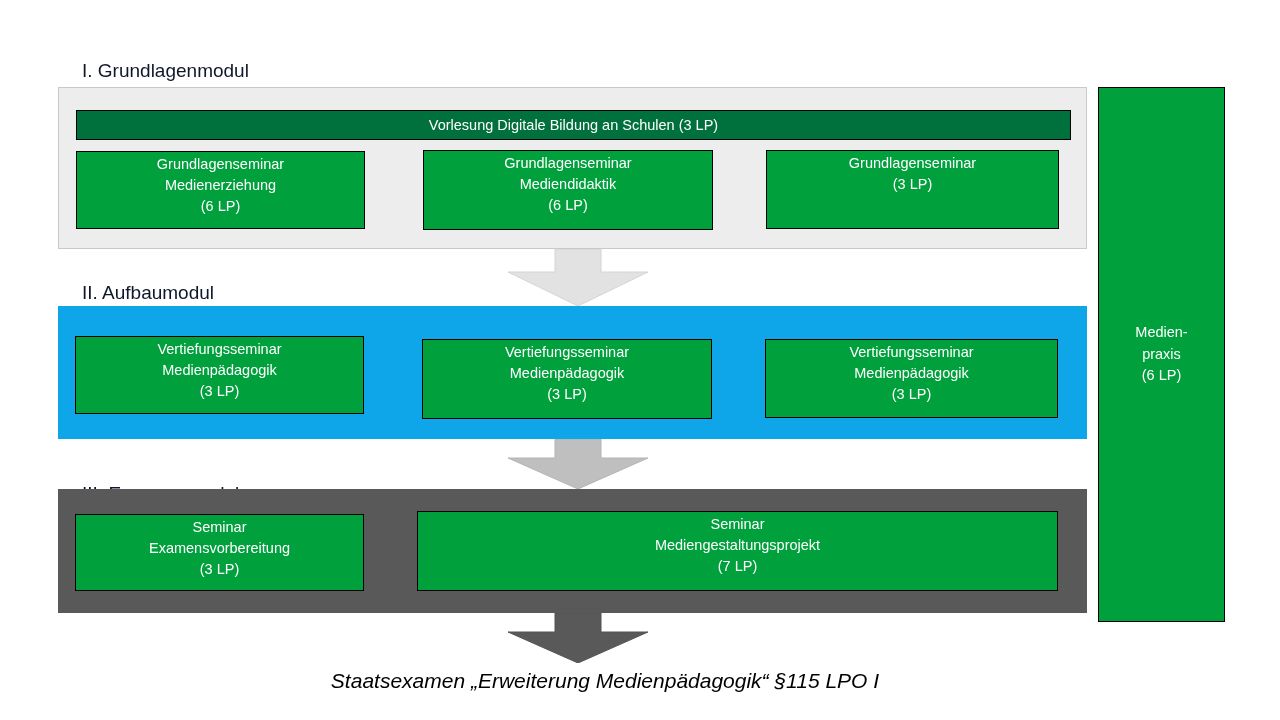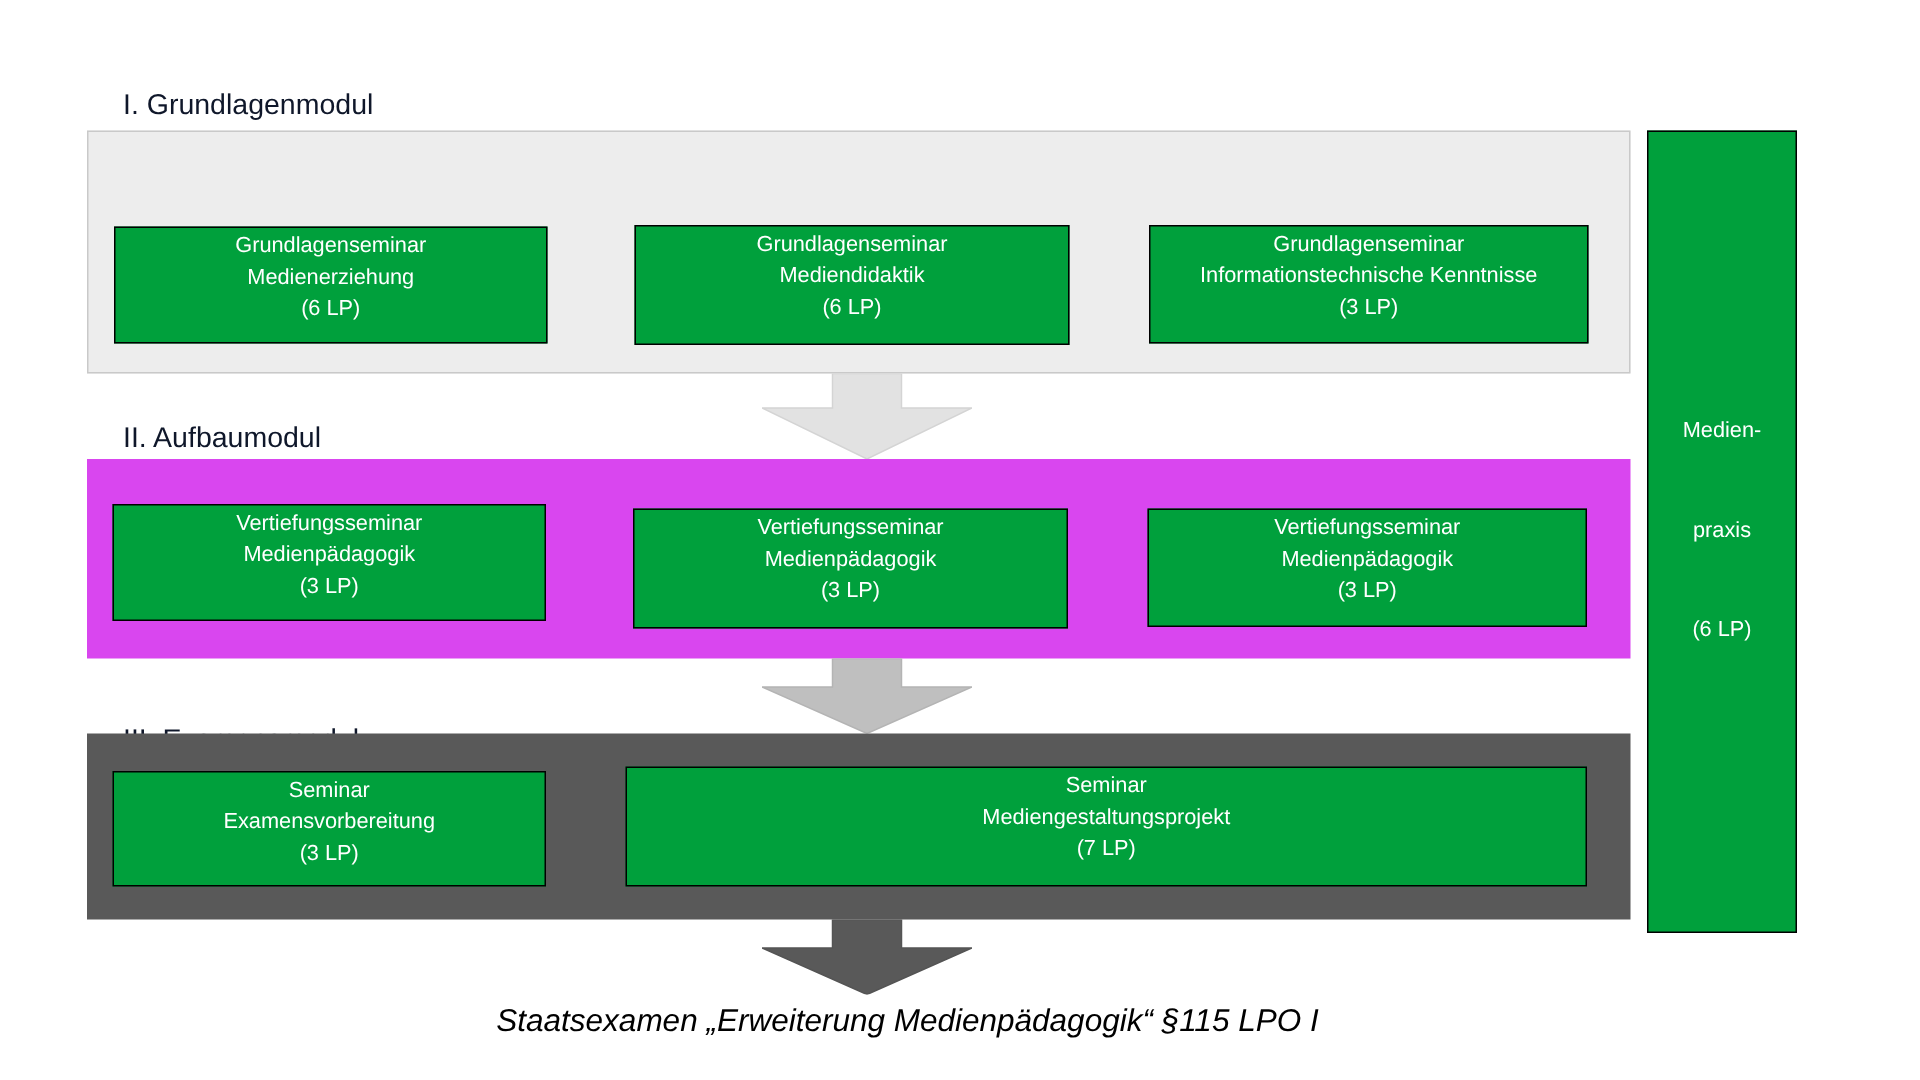--- a/index.html
+++ b/index.html
@@ -16,21 +16,21 @@
     position: absolute;
     font-size: 19px;
     color: #0f172a;
     white-space: nowrap;
     line-height: 1;
   }
 
   
   .module-container { position: absolute; }
   .mod1-bg { background: #EDEDED; border: 1px solid #C9C9C9; }
-  .mod2-bg { background: #d946ef; padding-left: 32px; }
+  .mod2-bg { background: #0ea5e9; padding-left: 32px; }
   .mod3-bg { background: #595959; }
 
   
   .course-box {
     position: absolute;
     background: #00A03C;
     border: 1px solid #000000;
     color: #FFFFFF;
     display: flex;
     flex-direction: column;
@@ -87,36 +87,38 @@
 </style>
 </head>
 <body>
 
 <div id="canvas">
 
   <div class="module-heading" style="left:82px; top:61px;">I. Grundlagenmodul</div>
 
   <div class="module-container mod1-bg" style="left:58px; top:87px; width:1029px; height:162px;">
 
+    <div class="banner-box" style="left:17px; top:22px; width:995px; height:30px;">
+      <span>Vorlesung Digitale Bildung an Schulen (3 LP)</span>
+    </div>
 
     <div class="course-box" style="left:17px; top:63px; width:289px; height:78px;">
       <span class="line">Grundlagenseminar</span>
       <span class="line">Medienerziehung</span>
       <span class="line">(6 LP)</span>
     </div>
 
     <div class="course-box" style="left:364px; top:62px; width:290px; height:80px;">
       <span class="line">Grundlagenseminar</span>
       <span class="line">Mediendidaktik</span>
       <span class="line">(6 LP)</span>
     </div>
 
     <div class="course-box" style="left:707px; top:62px; width:293px; height:79px;">
       <span class="line">Grundlagenseminar</span>
-      <span class="line">Informationstechnische Kenntnisse</span>
       <span class="line">(3 LP)</span>
     </div>
   </div>
 
   <div class="arrow" style="left:508px; top:249px;">
     <svg width="140" height="57" viewBox="0 0 140 57">
       <polygon points="47,0 93,0 93,23 140,23 70,57 0,23 47,23" fill="#E2E2E2" stroke="#D4D4D4" stroke-width="1"></polygon>
     </svg>
   </div>
 
@@ -165,21 +167,21 @@
       <span class="line">(7 LP)</span>
     </div>
   </div>
 
   <div class="arrow" style="left:508px; top:613px;">
     <svg width="140" height="50" viewBox="0 0 140 50">
       <polygon points="47,0 93,0 93,19 140,19 70,50 0,19 47,19" fill="#595959" stroke="#545454" stroke-width="1"></polygon>
     </svg>
   </div>
 
-  <div class="side-column" style="left:1098px; top:87px; width:100px; height:535px;gap:45px;">
+  <div class="side-column" style="left:1098px; top:87px; width:127px; height:535px;">
     <span class="line">Medien-</span>
     <span class="line">praxis</span>
     <span class="line">(6 LP)</span>
   </div>
 
   <div class="caption" style="left:0px; top:670px; width:1210px;font-style:italic;">Staatsexamen „Erweiterung Medienpädagogik“ §115 LPO I</div>
 
 </div>
 
 </body></html>

